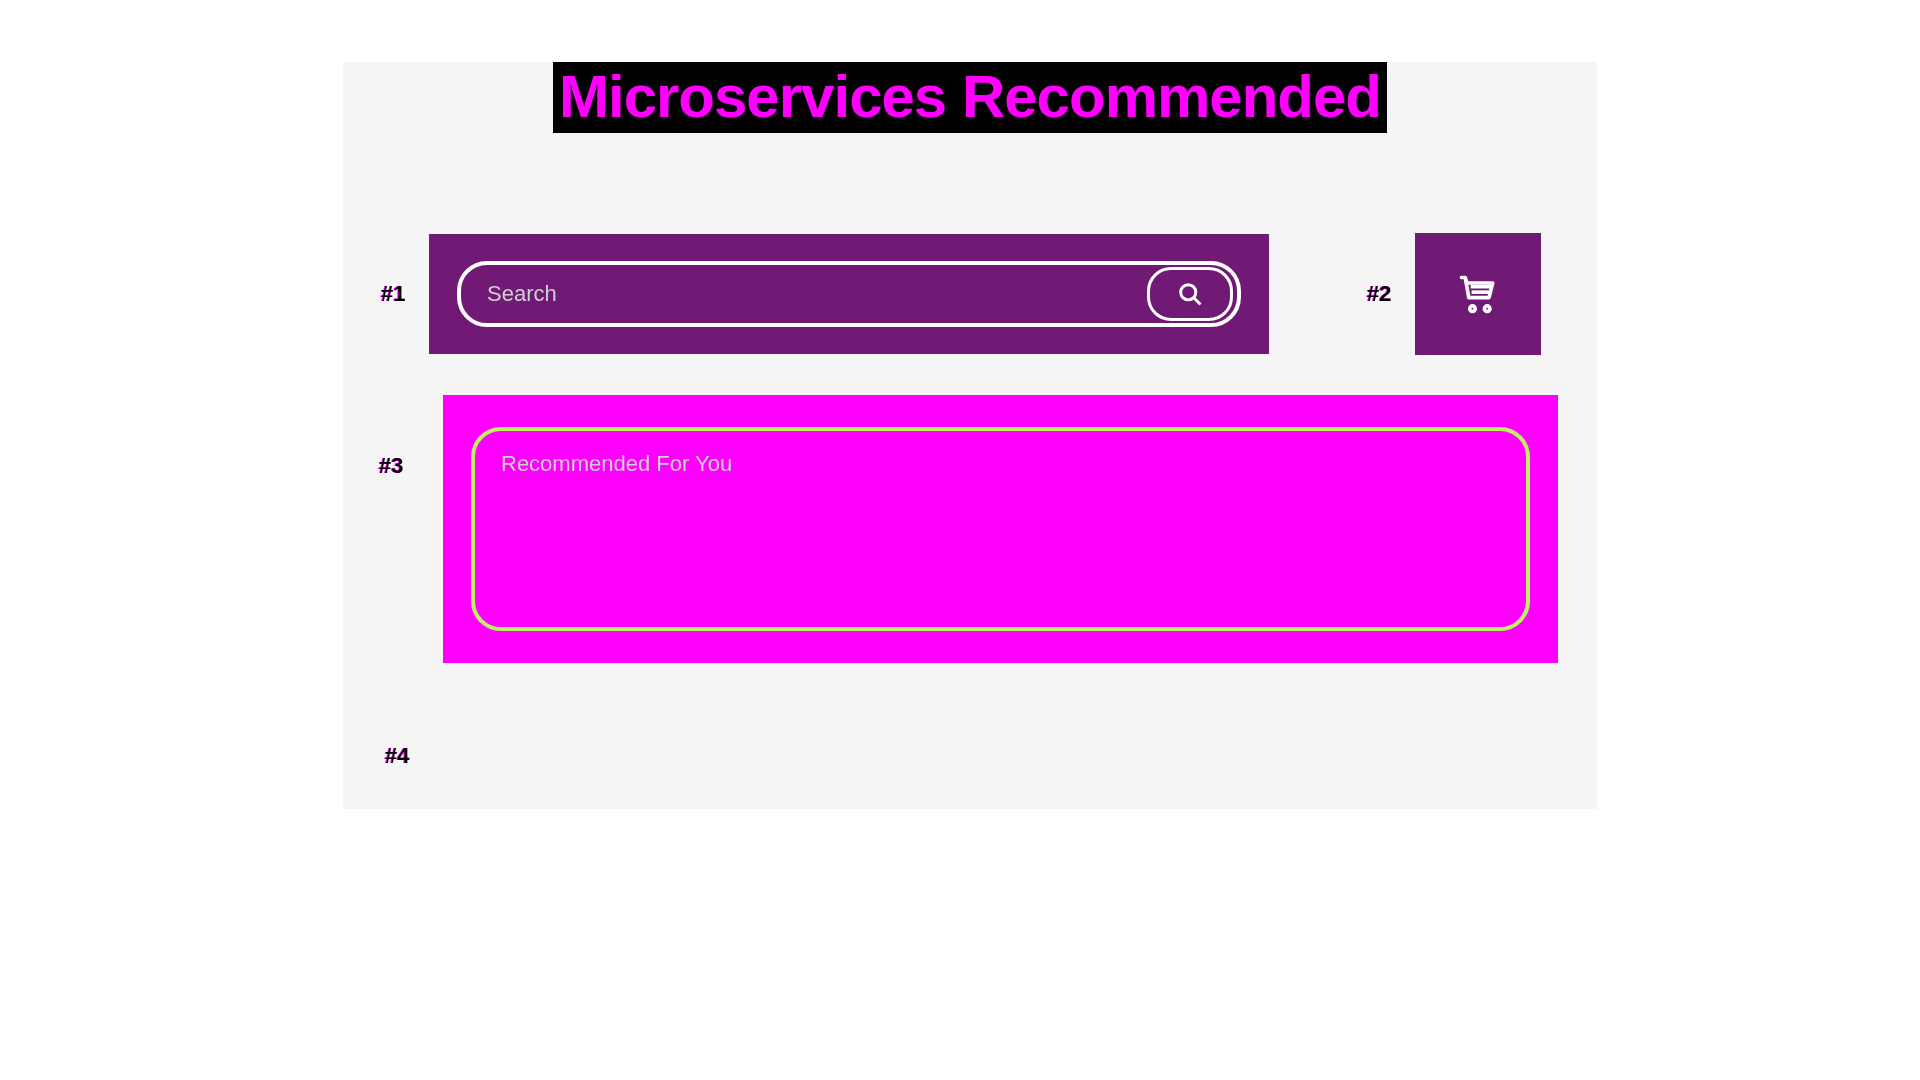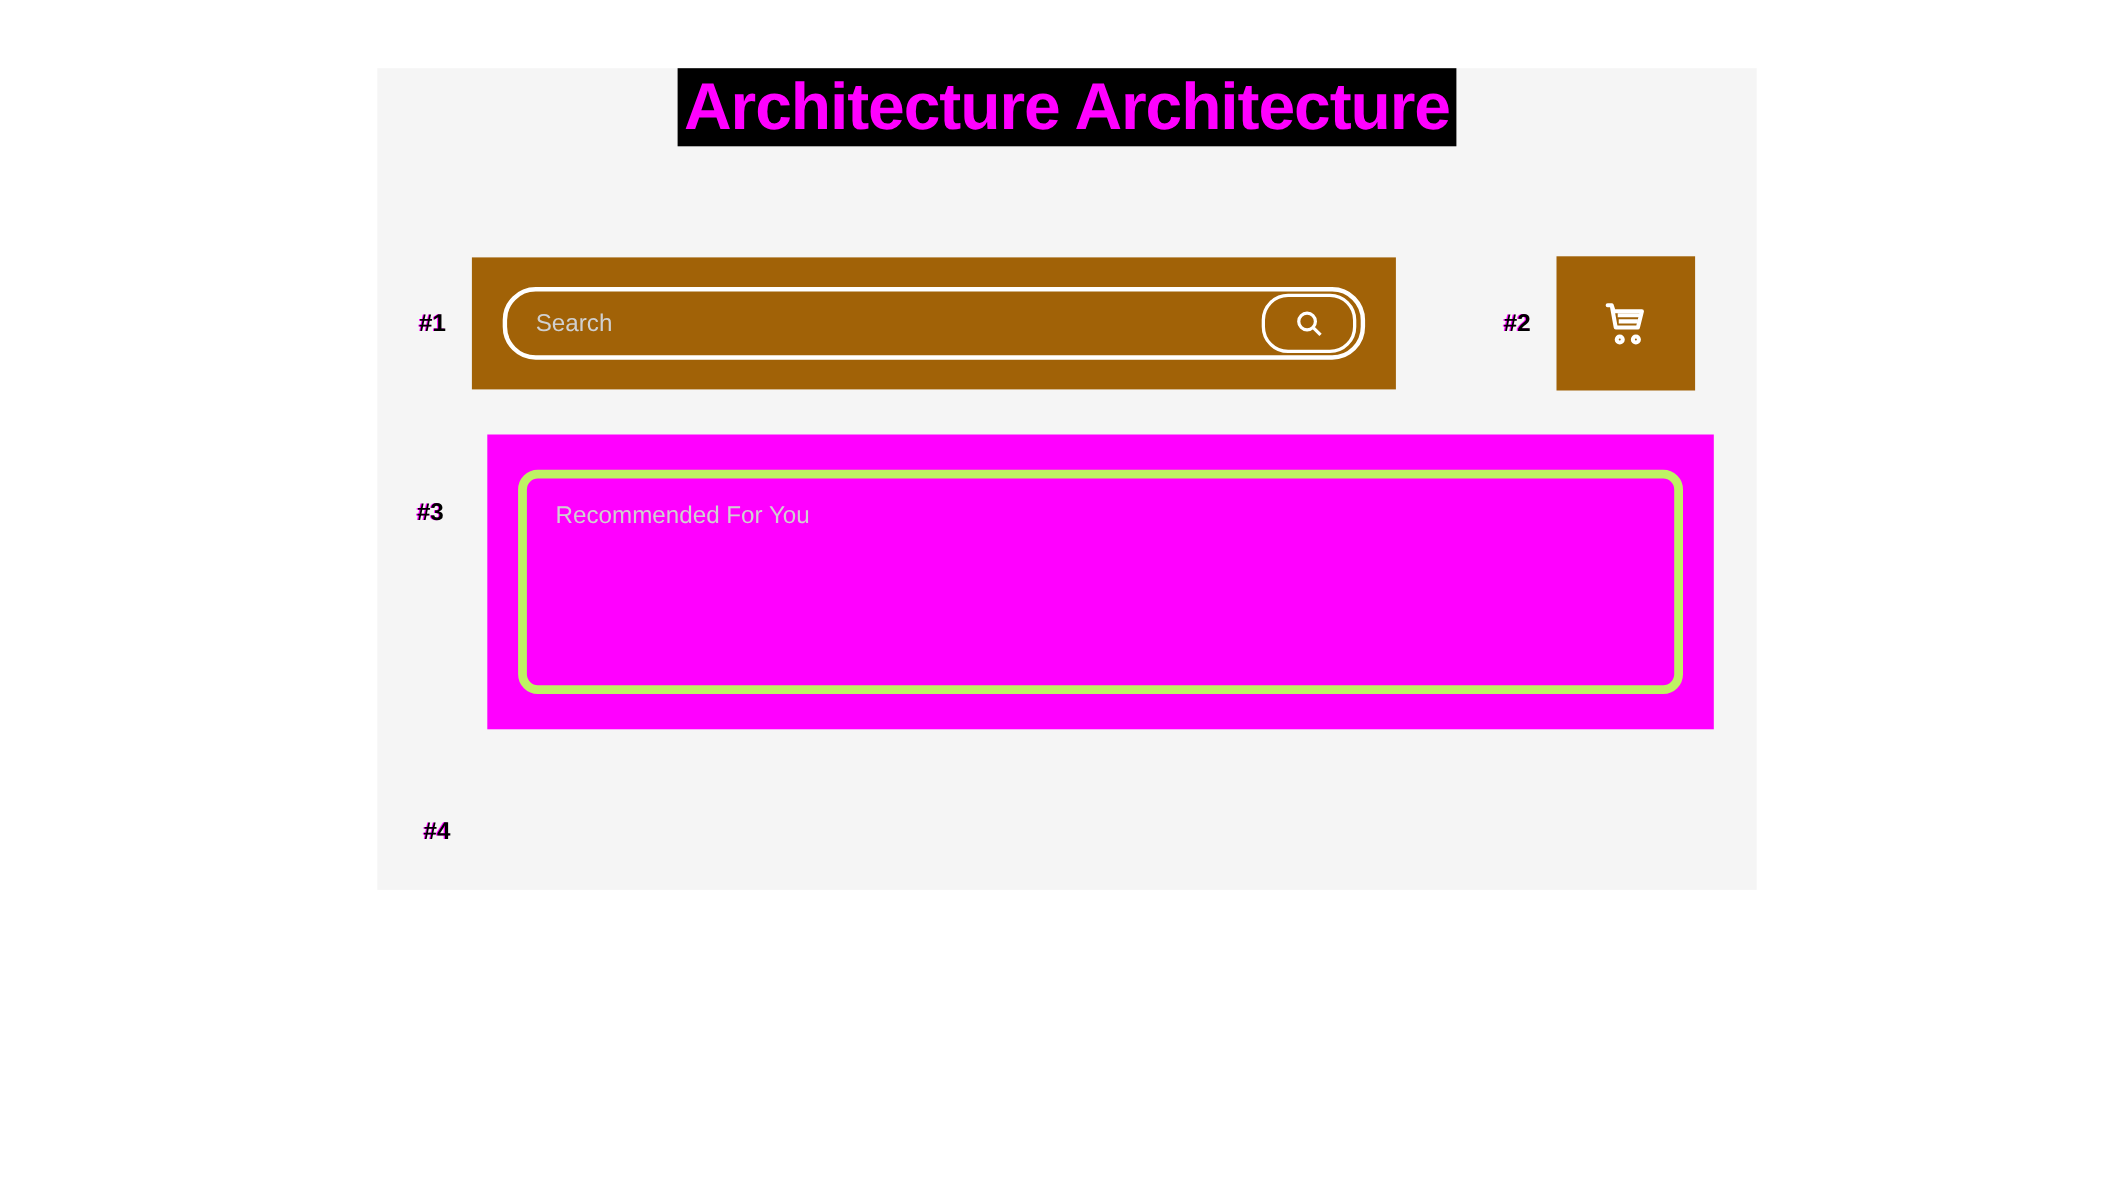--- a/index.html
+++ b/index.html
@@ -71,21 +71,21 @@
     .label-container {
       position: relative;
       display: inline-block;
     }
     
     .section-1-label {
       margin-left: 38px;
     }
     
     .box {
-      background: #a16207;
+      background: #701a75;
     }
     
     .search-box {
       margin-left: 0;
       width: 840px;
       height: 120px;
       display: flex;
       align-items: center;
       padding: 0 28px;
     }
@@ -164,22 +164,22 @@
       margin-top: 0;
     }
     
     .content-section-4 {
       display: flex;
       align-items: flex-start;
       margin-top: 36px;
     }
     
     .panel-inner {
-      border: 8px solid #bef264;
-      border-radius: 18px;
+      border: 4px solid #bef264;
+      border-radius: 30px;
       width: 100%;
       height: 100%;
       padding: 20px 0 0 26px;
     }
     
     .panel-title {
       color: #d0d0d0;
       font-size: 22px;
       font-weight: 500;
     }
@@ -188,21 +188,21 @@
       display: block;
     }
   </style>
 </head>
 <body>
 
 <div class="canvas">
 
   <div class="title-wrap">
     <div class="title-bg">
-      <div class="title">Architecture Architecture</div>
+      <div class="title">Microservices Recommended</div>
     </div>
   </div>
 
   <div class="top-row">
     <div class="label section-1-label">
       <span class="label-container">
         <span class="label-pink">#1</span>
         <span class="label-black">#1</span>
       </span>
     </div>

